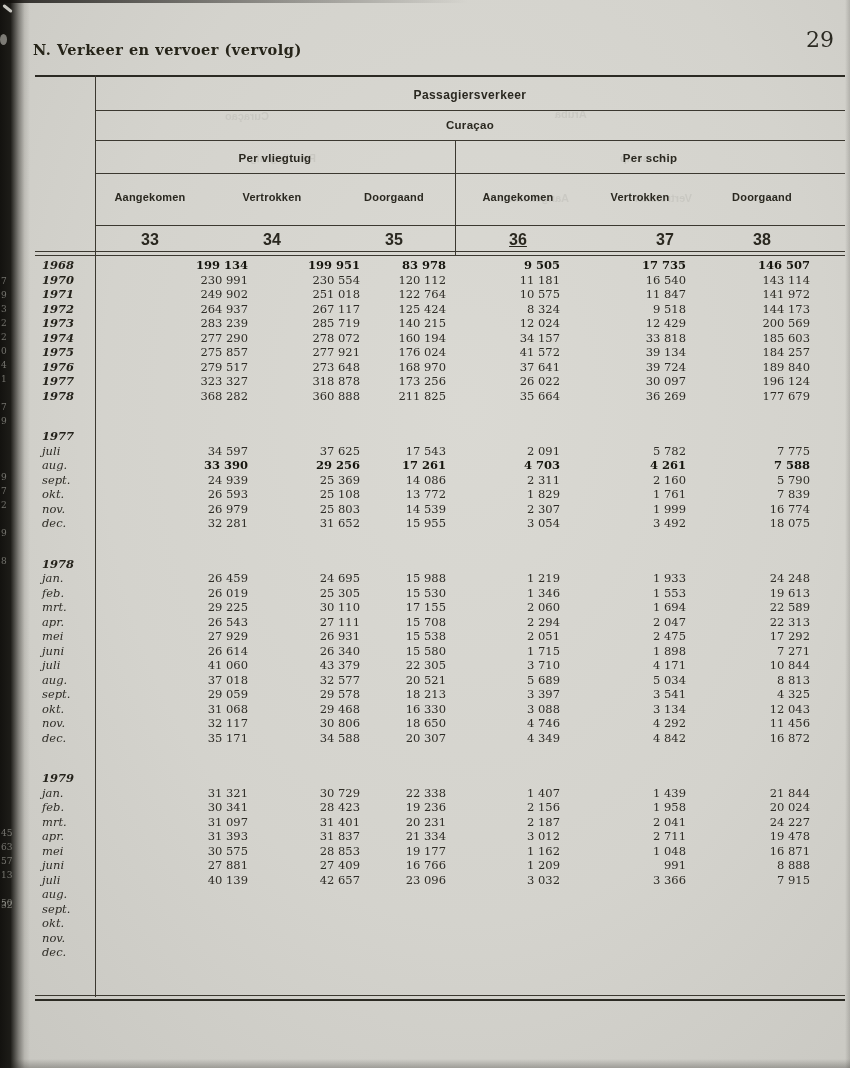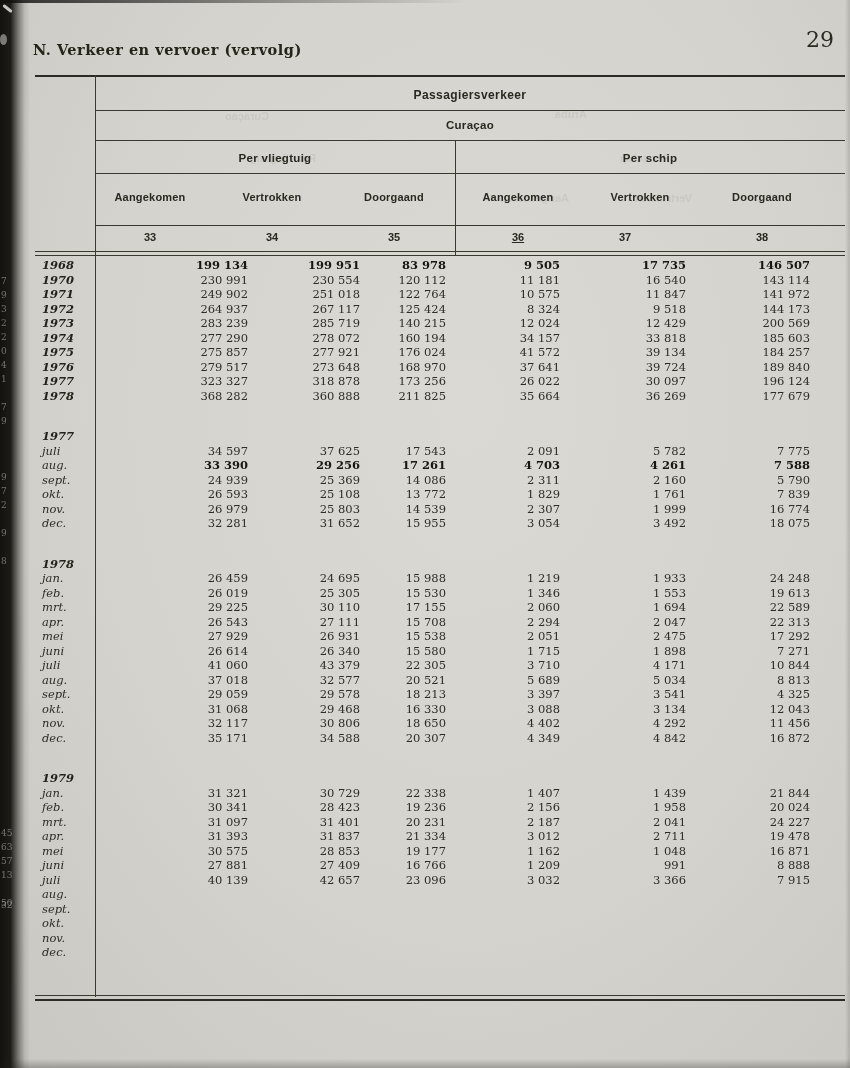--- a/index.html
+++ b/index.html
@@ -62,21 +62,21 @@
   .g-label{position:absolute;top:77px;font-weight:bold;font-size:11.5px;text-align:center;
     letter-spacing:.3px;color:#2a2820;}
   .g1{left:60px;width:360px;}
   .g2{left:420px;width:390px;}
 
   .col-heads{position:absolute;left:0;top:116px;width:810px;height:20px;}
   .col-head{position:absolute;top:0;width:110px;text-align:center;
     font-weight:bold;font-size:11px;letter-spacing:.2px;color:#2a2820;}
   .col-nums{position:absolute;left:0;top:156px;width:810px;height:16px;}
   .col-num{position:absolute;top:0;width:110px;text-align:center;
-    font-weight:bold;font-size:11px;color:#2a2820;}
+    font-weight:bold;font-size:16px;color:#2a2820;}
 
   
   .body-table{position:absolute;left:0;top:181px;width:777px;margin-top:2px;
     border-collapse:collapse;table-layout:fixed;}
   .body-table td{height:14.5px;line-height:14.5px;padding:0;
     font-family:"DejaVu Serif",serif;font-size:11.5px;color:#2e2c26;white-space:nowrap;overflow:visible;}
   td.lbl{font-style:italic;padding-left:7px;text-align:left;}
   td.lbl.y, td.lbl.head{font-weight:bold;color:#24221b;}
   td.val{text-align:right;padding-right:2px;}
   tr.section-head td{padding-top:26px;}
@@ -154,21 +154,21 @@
         <div class="col-head" style="left: 304px;">Doorgaand</div>
         <div class="col-head" style="left: 428px;">Aangekomen</div>
         <div class="col-head" style="left: 550px;">Vertrokken</div>
         <div class="col-head" style="left: 672px;">Doorgaand</div>
       </div>
     <div class="col-nums">
         <div class="col-num" style="left: 60px;">33</div>
         <div class="col-num" style="left: 182px;">34</div>
         <div class="col-num" style="left: 304px;">35</div>
         <div class="col-num" style="left: 428px; text-decoration: underline;">36</div>
-        <div class="col-num" style="left: 535px;">37</div>
+        <div class="col-num" style="left: 575px;">37</div>
         <div class="col-num" style="left: 672px;">38</div>
       </div>
 
     <table class="body-table">
       <colgroup>
         <col style="width:60px">
           <col style="width:155px">
           <col style="width:112px">
         <col style="width:86px">
           <col style="width:114px">
@@ -426,21 +426,21 @@
             <td class="val">16 330</td>
             <td class="val">3 088</td>
             <td class="val">3 134</td>
             <td class="val">12 043</td>
           </tr>
           <tr>
             <td class="lbl">nov.</td>
             <td class="val">32 117</td>
             <td class="val">30 806</td>
             <td class="val">18 650</td>
-            <td class="val">4 402</td>
+            <td class="val">4 746</td>
             <td class="val">4 292</td>
             <td class="val">11 456</td>
           </tr>
           <tr>
             <td class="lbl">dec.</td>
             <td class="val">35 171</td>
             <td class="val">34 588</td>
             <td class="val">20 307</td>
             <td class="val">4 349</td>
             <td class="val">4 842</td>

